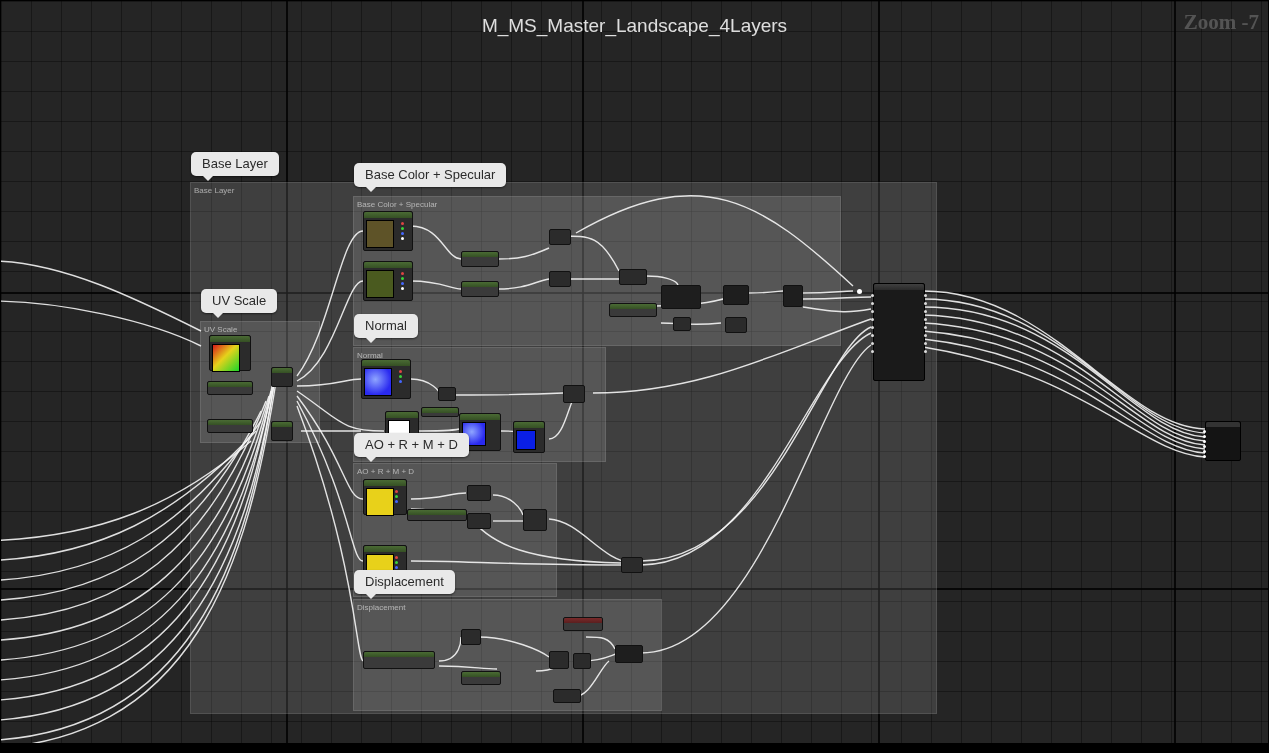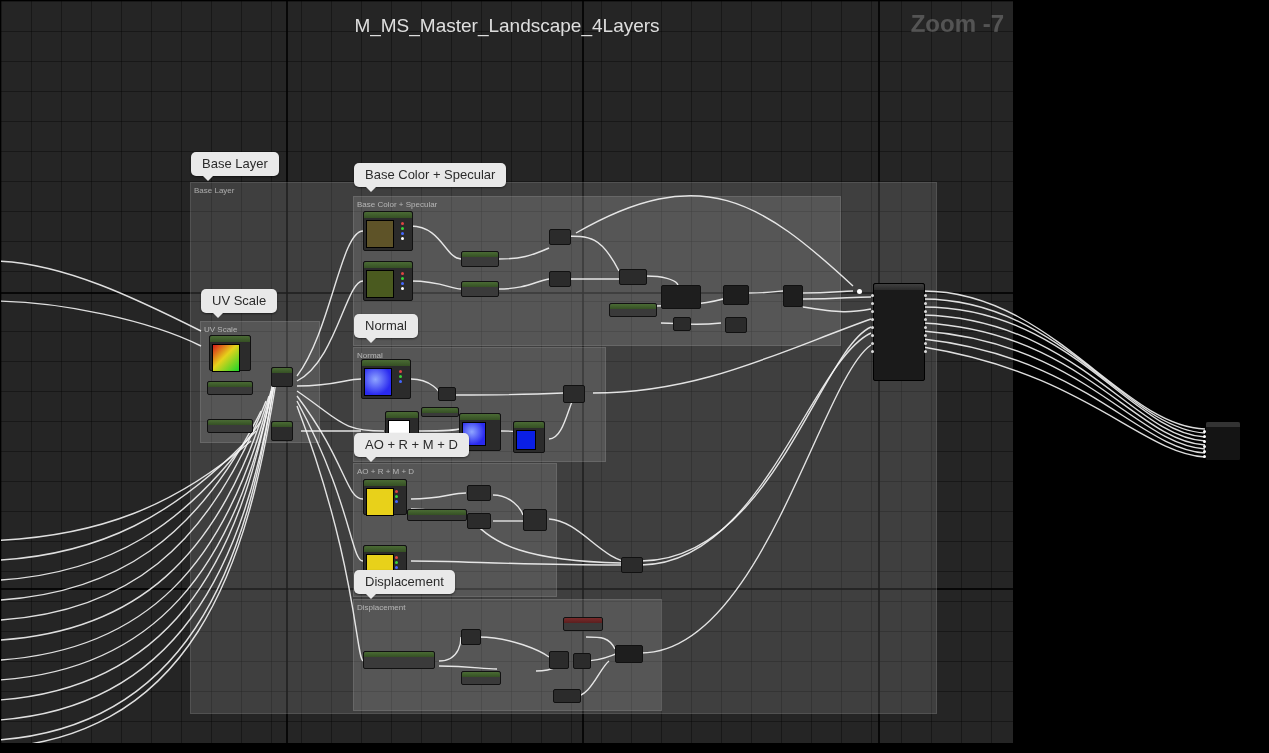--- a/index.html
+++ b/index.html
@@ -4,21 +4,21 @@
 <style>
   html,body{
     margin:0;padding:0;width:1269px;height:753px;
     background:#000;
     font-family:"Segoe UI","Helvetica Neue",Arial,sans-serif;
     overflow:hidden;
     color:#ccc;
     font-size:12px;
   }
   .viewport{
-    position:absolute;left:1px;top:1px;width:1012px;height:748px;
+    position:absolute;left:1px;top:1px;width:1267px;height:748px;
     background:#8b5cf6;
     box-shadow:0 0 0 1px #000 inset;
   }
   
   .grid{
     position:absolute;left:0;top:0;right:0;bottom:0;
     background-color:#252525;
     background-image:
       linear-gradient(to right, rgba(0,0,0,0.35) 0, rgba(0,0,0,0.35) 1px, transparent 1px),
       linear-gradient(to bottom, rgba(0,0,0,0.35) 0, rgba(0,0,0,0.35) 1px, transparent 1px),
@@ -29,24 +29,25 @@
   }
   .title{
     position:absolute;left:0;right:0;top:14px;
     text-align:center;
     font-size:19px;
     color:rgba(255,255,255,0.85);
     user-select:none;
   }
   .zoom{
     position:absolute;right:9px;top:9px;
-    font-size:24px;
+    font-size:21px;
     font-weight:600;
     color:rgba(255,255,255,0.22);
     user-select:none;
+    font-family:Liberation Serif, serif;
   }
   .watermark{
     position:absolute;right:8px;bottom:10px;
     font-size:52px;
     font-weight:800;
     letter-spacing:5px;
     color:rgba(255,255,255,0.13);
     user-select:none;
   }
   

